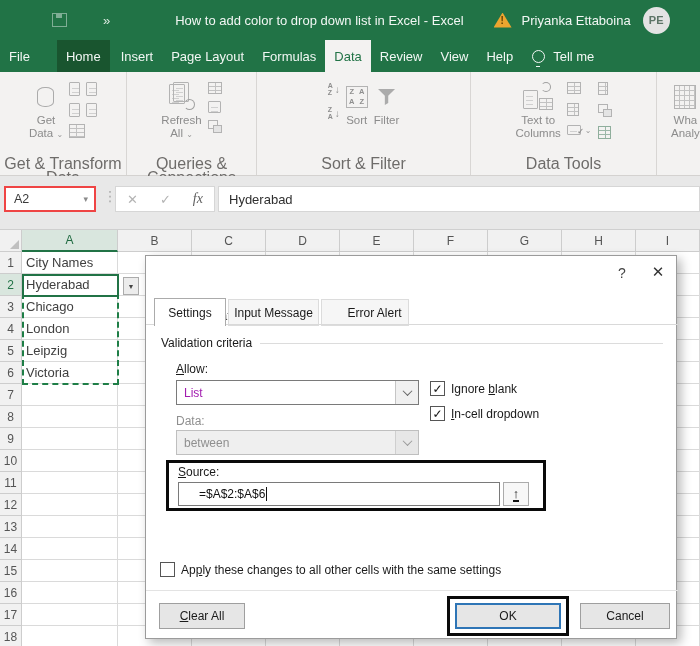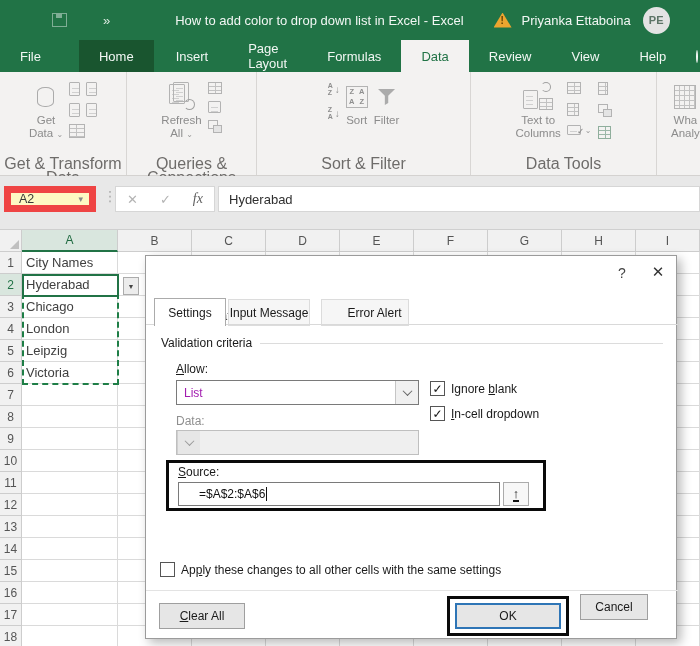--- a/index.html
+++ b/index.html
@@ -12,21 +12,21 @@
   .save-ic::before { content:""; position:absolute; left:3px; top:0; width:6px; height:4px; background:#7fae95; }
   .tb-chev { margin-left:36px; font-size:13px; color:#dcebe2; letter-spacing:-1px; }
   .tb-title { margin-left:66px; font-size:13px; color:#f2f7f4; }
   .warn-tri { width:18px; height:15px; background:#eda52f; clip-path:polygon(50% 0,100% 100%,0 100%); position:relative; margin-left:30px; }
   .warn-tri::after { content:"!"; position:absolute; left:7px; top:2px; font-size:10px; font-weight:bold; color:#5c3c00; }
   .tb-user { margin-left:10px; font-size:13px; color:#f2f7f4; }
   .avatar { width:27px; height:27px; border-radius:50%; background:#e3e3e3; color:#5d7467; font-size:11px; font-weight:bold; display:flex; align-items:center; justify-content:center; margin-left:12px; }
 
   
   .ribbontabs { position:absolute; left:0; top:40px; width:700px; height:32px; background:#217346; display:flex; align-items:stretch; color:#f2f7f4; font-size:13px; }
-  .rtab { display:flex; align-items:center; padding:0 20px; cursor:default; }
+  .rtab { display:flex; align-items:center; padding:0 9px; cursor:default; }
   .rtab.home-dark { background:#19552f; }
   .rtab.active { background:#f3f2f1; color:#217346; }
   .bulb { width:13px; height:13px; border:1.5px solid #f2f7f4; border-radius:50%; position:relative; margin:auto 2px auto 10px; }
   .bulb::after { content:""; position:absolute; left:3px; top:12px; width:4px; height:3px; border-bottom:1.5px solid #f2f7f4; }
 
   
   .ribbon { position:absolute; left:0; top:72px; width:700px; height:104px; background:#f3f2f1; border-bottom:1px solid #d4d2d0; display:flex; }
   .rgroup { position:relative; height:100%; border-right:1px solid #d8d6d4; display:flex; flex-direction:column; }
   .rgroup-body { flex:1; display:flex; align-items:flex-start; justify-content:center; gap:6px; padding-top:8px; }
   .rgroup-label { height:18px; text-align:center; font-size:16px; color:#6e6c6a; line-height:14px; }
@@ -56,21 +56,21 @@
   .ttcic .ring { position:absolute; right:4px; top:0; width:10px; height:10px; }
   .grid-ic { width:22px; height:24px; border:1px solid #b3b3b3; background:repeating-linear-gradient(90deg,transparent 0 4px,#c2c2c2 4px 5px),repeating-linear-gradient(transparent 0 4px,#c2c2c2 4px 5px); }
   .mlink { position:relative; width:14px; height:13px; }
   .mlink::before { content:""; position:absolute; left:0; top:0; width:8px; height:7px; border:1px solid #b3b3b3; }
   .mlink::after { content:""; position:absolute; right:0; bottom:0; width:7px; height:6px; border:1px solid #b3b3b3; background:#e4e4e4; }
   .mgreen { border-color:#8fae9c; background:linear-gradient(90deg,transparent 0 6px,#9cb7a8 6px 7px,transparent 7px),repeating-linear-gradient(transparent 0 3px,#9cb7a8 3px 4px); }
   .ovx { position:absolute; right:-4px; bottom:-2px; font-size:8px; color:#8e8e8e; font-weight:bold; }
 
   
   .fbar { position:absolute; left:0; top:176px; width:700px; height:54px; background:#e8e8e8; border-bottom:1px solid #cfcfcf; }
-  .namebox { position:absolute; left:4px; top:10px; width:92px; height:26px; background:#fef9c3; border:7px solid #ef4444; font-size:12.5px; color:#3a3a3a; display:flex; align-items:center; padding-left:8px; }
+  .namebox { position:absolute; left:4px; top:10px; width:92px; height:26px; background:#ffffff; border:2px solid #ef4444; font-size:12.5px; color:#3a3a3a; display:flex; align-items:center; padding-left:8px; }
   .namebox .nb-caret { margin-left:auto; margin-right:6px; font-size:9px; color:#8a8a8a; }
   .fdots { position:absolute; left:103px; top:12px; color:#a9a9a9; font-size:14px; }
   .fxbox { position:absolute; left:115px; top:10px; width:100px; height:26px; background:#fff; border:1px solid #d6d6d6; display:flex; align-items:center; justify-content:space-around; }
   .fx-x, .fx-ok { color:#b3b3b3; font-size:13px; }
   .fx-fx { font-family:"Liberation Serif", serif; font-style:italic; font-size:14px; color:#5f5f5f; }
   .ffield { position:absolute; left:218px; top:10px; width:482px; height:26px; background:#fff; border:1px solid #d6d6d6; font-size:13px; color:#2f2f2f; display:flex; align-items:center; padding-left:10px; }
 
   
   .sheet { position:absolute; left:0; top:230px; width:700px; height:418px; background:#fff; z-index:1; }
   .srow-g { display:grid; grid-template-columns:22px 96px repeat(7,74px) 1fr; height:22px; }
@@ -86,21 +86,21 @@
   .incell-dd { position:absolute; left:123px; top:277px; width:16px; height:18px; background:#ececec; border:1px solid #ababab; z-index:2; display:flex; align-items:center; justify-content:center; font-size:7px; color:#444; }
 
   
   .dialog { position:absolute; left:145px; top:255px; width:532px; height:384px; background:#fff; border:1px solid #9b9b9b; box-shadow:4px 4px 10px rgba(0,0,0,.28); z-index:10; font-size:12px; color:#1a1a1a; }
   .dlg-title { position:absolute; left:15px; top:11px; font-size:13px; color:#2b2b2b;margin-top:41px; }
   .dlg-help { position:absolute; left:466px; top:9px; width:20px; text-align:center; font-size:14px; color:#444; }
   .dlg-close { position:absolute; left:500px; top:7px; width:24px; text-align:center; font-size:15px; color:#333; }
   .tabstrip { position:absolute; left:0; top:68px; width:532px; border-bottom:1px solid #d9d9d9; }
   .dtab { position:absolute; height:27px; display:flex; align-items:center; justify-content:center; font-size:12px; color:#1a1a1a; border:1px solid #dcdcdc; background:#f6f6f6; }
   .dtab.t1 { left:8px; top:42px; width:72px; background:#fff; border:1px solid #ababab; border-bottom:none; height:28px; z-index:2; }
-  .dtab.t2 { left:82px; top:43px; width:82px; }
+  .dtab.t2 { left:82px; top:43px; width:91px; }
   .dtab.t3 { left:175px; top:43px; width:88px;padding-left:19px; }
   .vc-wrap { position:absolute; left:15px; top:80px; width:502px; display:flex; align-items:center; gap:8px; color:#1a1a1a; }
   .vc-line { flex:1; height:1px; background:#dcdcdc; }
   .lbl { position:absolute; font-size:12px; color:#1a1a1a; }
   .u { text-decoration:underline; }
   .combo { position:absolute; left:30px; width:243px; height:25px; border:1px solid #7a7a7a; background:#fff; display:flex; align-items:center; }
   .combo .cval { flex:1; padding-left:7px; font-size:12px; color:#a21caf; }
   .combo .cbtn { width:23px; height:100%; background:#f0f0f0; border-left:1px solid #c5c5c5; display:flex; align-items:center; justify-content:center; }
   .chev { width:7px; height:7px; border-right:1.5px solid #666; border-bottom:1.5px solid #666; transform:rotate(45deg) translate(-1px,-1px); }
   .combo.disabled { border-color:#bfbfbf; background:#efefef; }
@@ -110,21 +110,21 @@
   .ckbox { width:15px; height:15px; border:1px solid #555; background:#fff; display:flex; align-items:center; justify-content:center; font-size:12px; color:#111; line-height:1; }
   .ann { position:absolute; border:3px solid #0a0a0a; }
   .src-field { position:absolute; left:32px; top:226px; width:322px; height:24px; border:1px solid #7a7a7a; background:#fff; display:flex; align-items:center; padding-left:20px; font-size:12px; color:#111; }
   .cursorbar { width:1px; height:14px; background:#111; margin-left:1px; }
   .pickbtn { position:absolute; left:357px; top:226px; width:26px; height:24px; border:1px solid #ababab; background:#f7f7f7; display:flex; align-items:center; justify-content:center; }
   .pick-ic { font-weight:bold; font-size:13px; color:#111; border-bottom:2px solid #111; line-height:13px; }
   .dlg-div { position:absolute; left:0; top:334px; width:532px; height:1px; background:#e3e3e3; }
   .btn { position:absolute; height:26px; background:#e6e6e6; border:1px solid #9f9f9f; display:flex; align-items:center; justify-content:center; font-size:12px; color:#1a1a1a; }
   .btn.clear { left:13px; top:347px; width:86px; }
   .btn.ok { left:309px; top:347px; width:106px; border:2px solid #2e75b6; }
-  .btn.cancel { left:434px; top:338px; width:68px; }
+  .btn.cancel { left:434px; top:347px; width:90px; }
 </style>
 </head>
 <body>
 
 <div class="titlebar">
   <span class="save-ic"></span>
   <span class="tb-chev">»</span>
   <span class="tb-title">How to add color to drop down list in Excel  -  Excel</span>
   <span class="warn-tri"></span>
   <span class="tb-user">Priyanka Ettaboina</span>
@@ -557,20 +557,21 @@
     <span class="ckbox">✓</span>
     <span><span>Ignore </span><span class="u">b</span><span>lank</span></span>
   </div>
   <div class="ckrow" style="left:284px; top:150px;">
     <span class="ckbox">✓</span>
     <span><span class="u">I</span><span>n-cell dropdown</span></span>
   </div>
 
   <div class="lbl" style="left:30px; top:158px; color:#8f8f8f;">Data:</div>
   <div class="combo disabled" style="top:174px;">
+    <span class="cval">between</span>
     <span class="cbtn">
         <span class="chev" style="border-color:#9a9a9a;"></span>
       </span>
   </div>
 
   <div class="ann" style="left:20px; top:204px; width:380px; height:51px;"></div>
   <div class="lbl" style="left:32px; top:209px;">
     <span class="u">S</span><span>ource:</span>
   </div>
   <div class="src-field">

